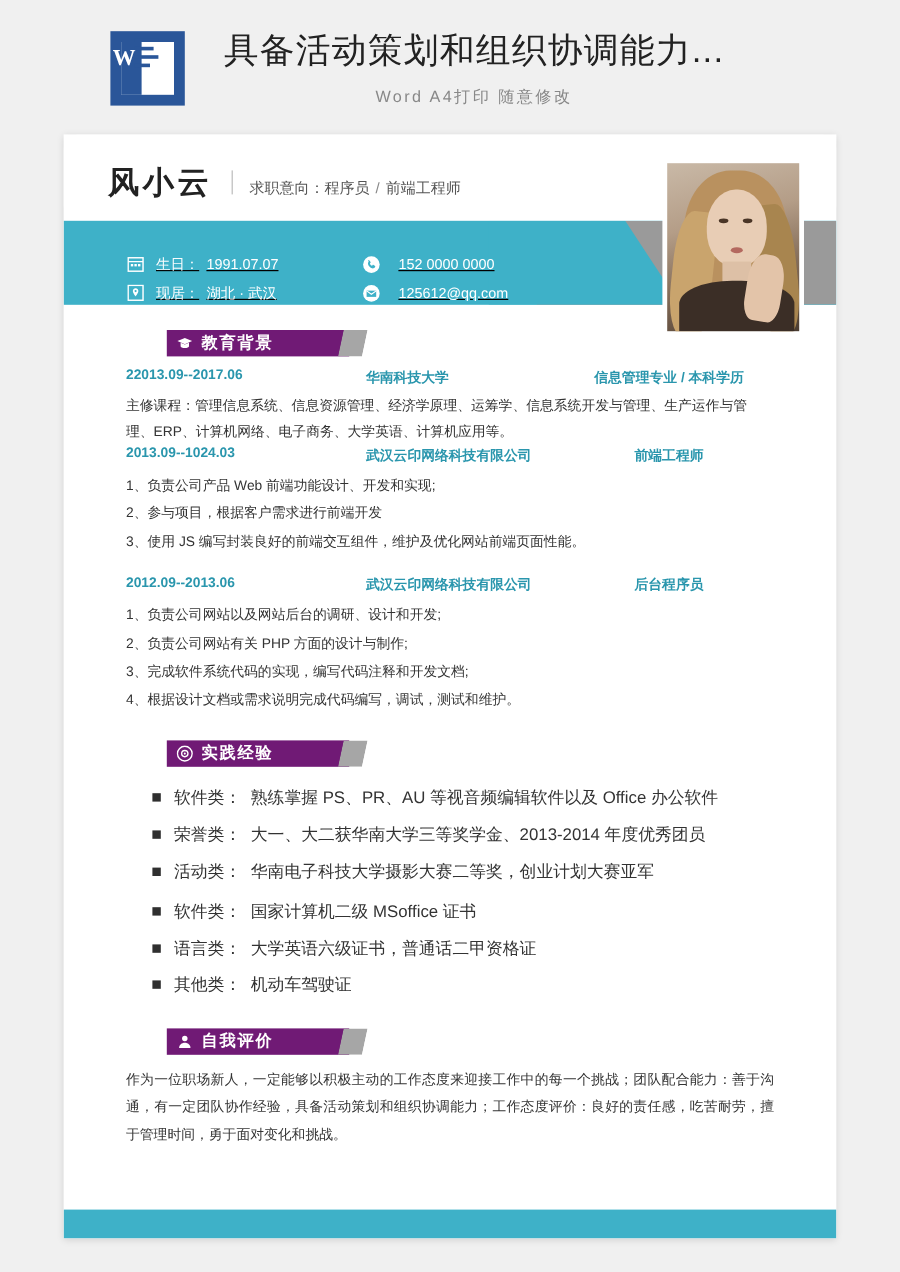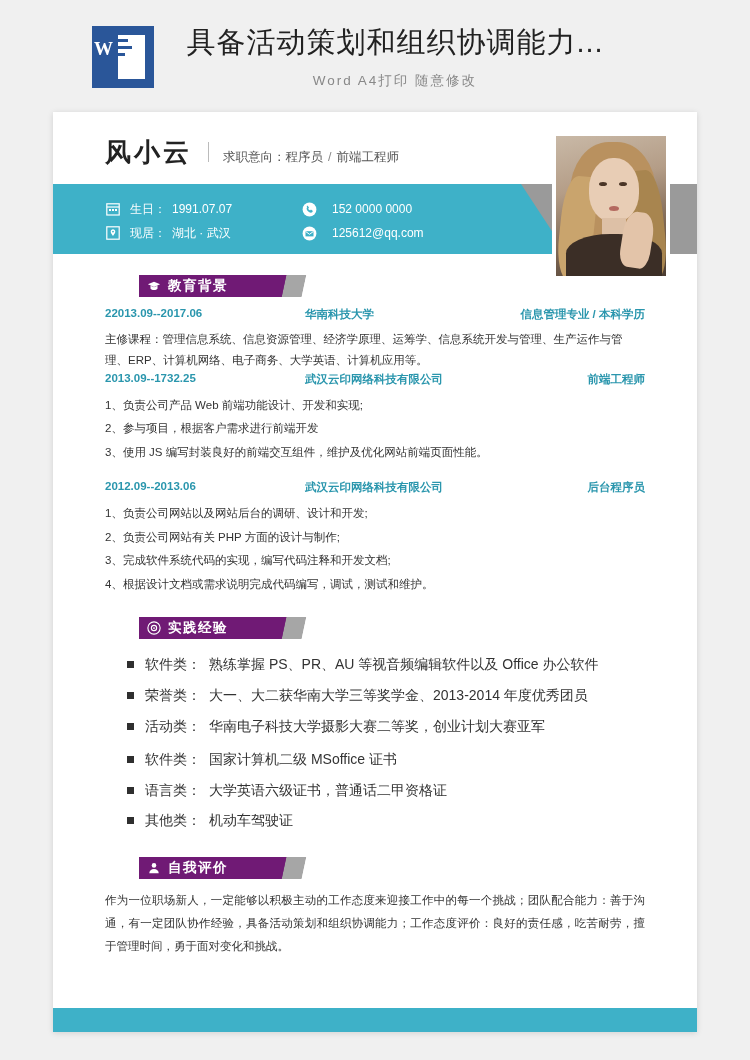--- a/index.html
+++ b/index.html
@@ -84,21 +84,21 @@
     box-shadow: 0 1px 6px rgba(0,0,0,0.13);
     overflow: hidden;
   }
   .page-inner { position: relative; width: 100%; height: 100%; }
 
   
   .name-band {
     position: relative;
     height: 72px;
     background: #fff;
-    padding-left: 52px;
+    padding-left: 37px;
     display: flex;
     align-items: flex-end;
     border-radius: 13px;
   }
   .name-row { display: flex; align-items: baseline; padding-bottom: 14px; }
   .cand-name {
     font-size: 26px;
     color: #222;
     font-weight: bold;
     letter-spacing: 3px;
@@ -127,26 +127,27 @@
   }
   .info-band .teal-wedge {
     position: absolute;
     right: 130px; top: 0;
     width: 160px; height: 70px;
     background: #3eb1c8;
     clip-path: polygon(0 0, 114px 0, 160px 70px, 0 70px);
   }
   .info-grid {
     position: absolute;
-    left: 52px; top: 13px;
+    left: 52px; top: 24px;
     display: grid;
     grid-template-columns: 196px 200px;
     grid-template-rows: 24px 24px;
     row-gap: 0;
     z-index: 3;
+    text-decoration: underline;
   }
   .info-item {
     display: flex;
     align-items: center;
     color: #fff;
     font-size: 12px;
   }
   .info-item .ibox {
     width: 16px; height: 16px;
     margin-right: 9px;
@@ -286,21 +287,21 @@
   
   .edu-line, .exp-line {
     display: flex;
     font-size: 11.5px;
     color: #2a96ad;
     font-weight: bold;
     margin-bottom: 7px;
   }
   .edu-line .date, .exp-line .date { width: 200px; }
   .edu-line .mid, .exp-line .mid { flex: 1; }
-  .edu-line .right, .exp-line .right { text-align: right; width: 175px; }
+  .edu-line .right, .exp-line .right { text-align: center; width: 175px; }
   .body-txt {
     font-size: 11.5px;
     color: #333;
     line-height: 1.85;
   }
   .exp-block { margin-bottom: 16px; }
   .exp-items { }
   .exp-items div {
     font-size: 11.5px;
     color: #333;
@@ -452,21 +453,21 @@
       <span class="mid">华南科技大学</span>
       <span class="right">信息管理专业 / 本科学历</span>
     </div>
     <div class="body-txt">主修课程：管理信息系统、信息资源管理、经济学原理、运筹学、信息系统开发与管理、生产运作与管理、ERP、计算机网络、电子商务、大学英语、计算机应用等。</div>
   </div>
 
   <div class="sec">
 
     <div class="exp-block">
       <div class="exp-line">
-        <span class="date">2013.09--1732.25</span>
+        <span class="date">2013.09--1024.03</span>
         <span class="mid">武汉云印网络科技有限公司</span>
         <span class="right">前端工程师</span>
       </div>
       <div class="exp-items">
         <div>1、负责公司产品 Web 前端功能设计、开发和实现;</div>
         <div>2、参与项目，根据客户需求进行前端开发</div>
         <div>3、使用 JS 编写封装良好的前端交互组件，维护及优化网站前端页面性能。</div>
       </div>
     </div>
 

